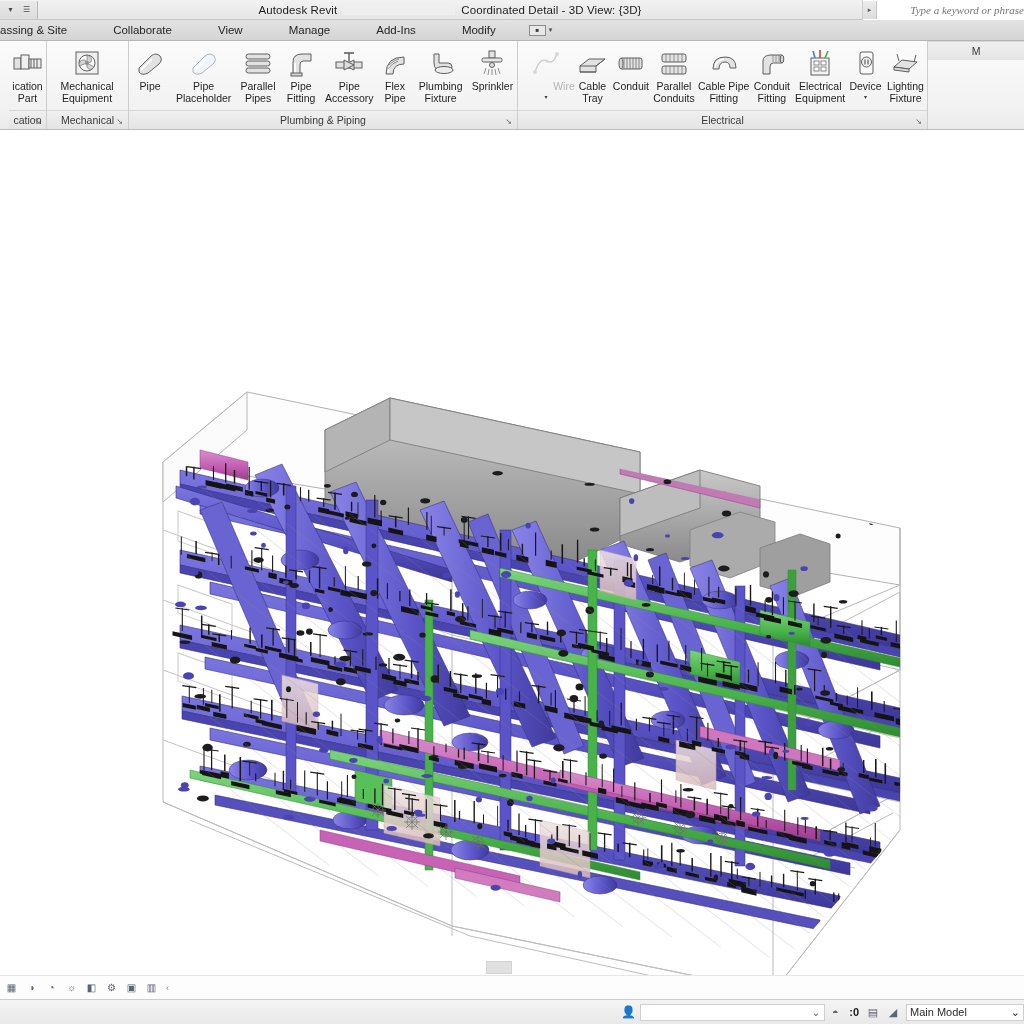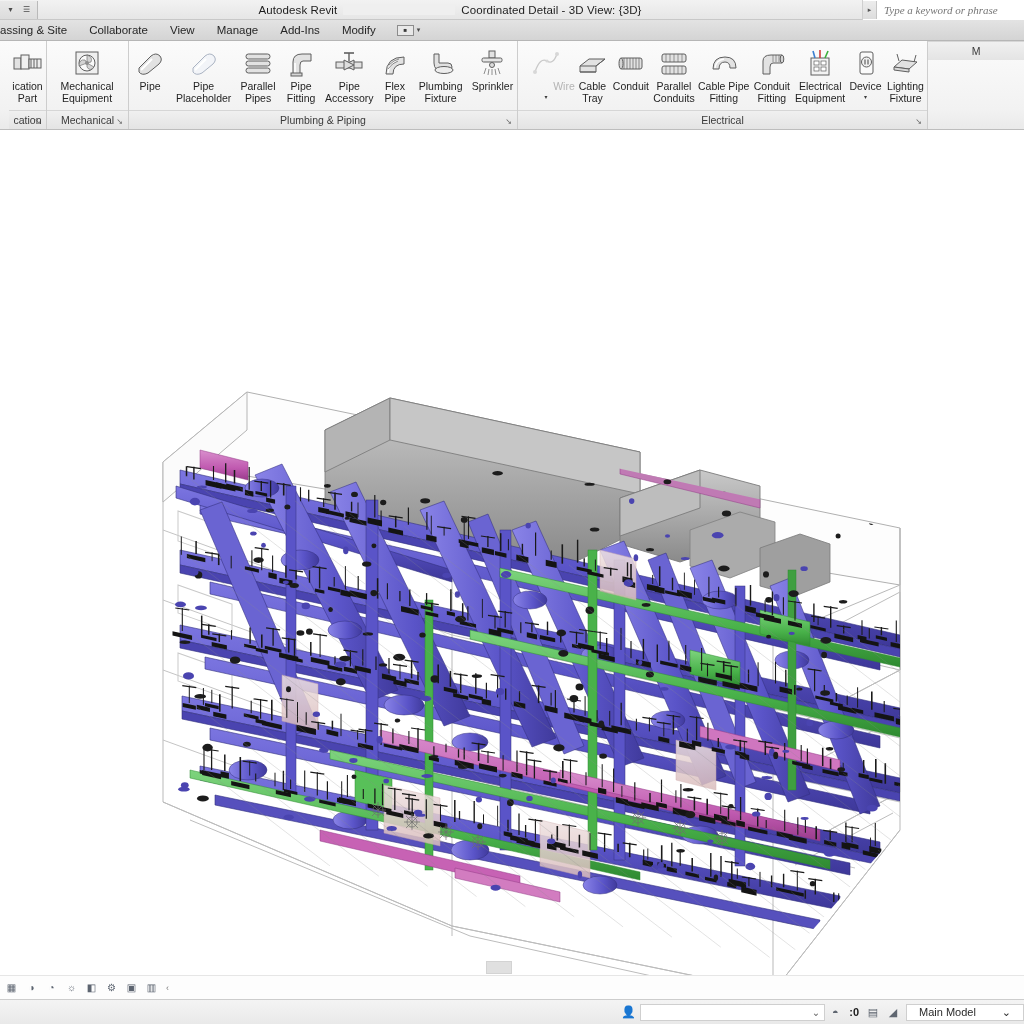--- a/index.html
+++ b/index.html
@@ -45,33 +45,33 @@
     width: 162px; background: #fff; border-left: 1px solid #cfcfcf;
   }
   .search-caret {
     width: 14px; height: 18px; display: flex; align-items: center; justify-content: center;
     background: linear-gradient(#ececec,#dddddd); border-right: 1px solid #c5c5c5;
     font-size: 7px; color: #555;
   }
   .search-input {
     flex: 1; height: 18px; border: none; outline: none;
     font-family: "Liberation Serif", serif; font-style: italic;
-    font-size: 11px; color: #9a9a9a; padding-left: 7px; background: #fff;
+    font-size: 11px; color: #9a9a9a; padding-left: 7px; background: #fff; text-align: right;
   }
 
   
   .tabstrip {
     position: absolute; left: 0; top: 20px; width: 1024px; height: 21px;
     background: linear-gradient(#e3e3e3,#d4d4d4);
     border-bottom: 1px solid #b6b6b6;
     display: flex; align-items: center;
   }
   .tab {
     font-size: 11.5px; color: #262626;
-    padding: 0 11px; height: 21px; line-height: 21px;
+    padding: 0 23px; height: 21px; line-height: 21px;
     white-space: nowrap; cursor: default;
   }
   .tab.clipped { padding-left: 0; }
   .tab-overflow {
     margin-left: 10px; display: flex; align-items: center; gap: 3px;
   }
   .tab-ovf-box {
     width: 17px; height: 11px; border: 1px solid #8c8c8c; background: #e8e8e8;
     display: flex; align-items: center; justify-content: center;
     font-size: 6px; color: #3a3a3a;
@@ -151,21 +151,21 @@
     font-size: 10px; color: #666; padding-right: 4px;
   }
   .sb-ico {
     width: 20px; height: 17px; display: flex; align-items: center; justify-content: center;
     font-size: 11px; color: #5f6670;
   }
   .sb-count { font-size: 11px; color: #1b1b1b; font-weight: bold; padding: 0 4px; }
   .sb-wsbox {
     width: 118px; height: 17px; background: #fff; border: 1px solid #cfcfcf;
     display: flex; align-items: center; justify-content: space-between;
-    font-size: 11px; color: #2a2a2a; padding: 0 12px; margin-left: 3px;
+    font-size: 11px; color: #2a2a2a; padding: 0 3px; margin-left: 3px;
   }
   .scroll-thumb {
     position: absolute; left: 486px; top: 961px; width: 26px; height: 13px;
     background: #e0e0e0; border: 1px solid #d3d3d3;
   }
 </style>
 </head>
 <body>
 
 <div id="app">

